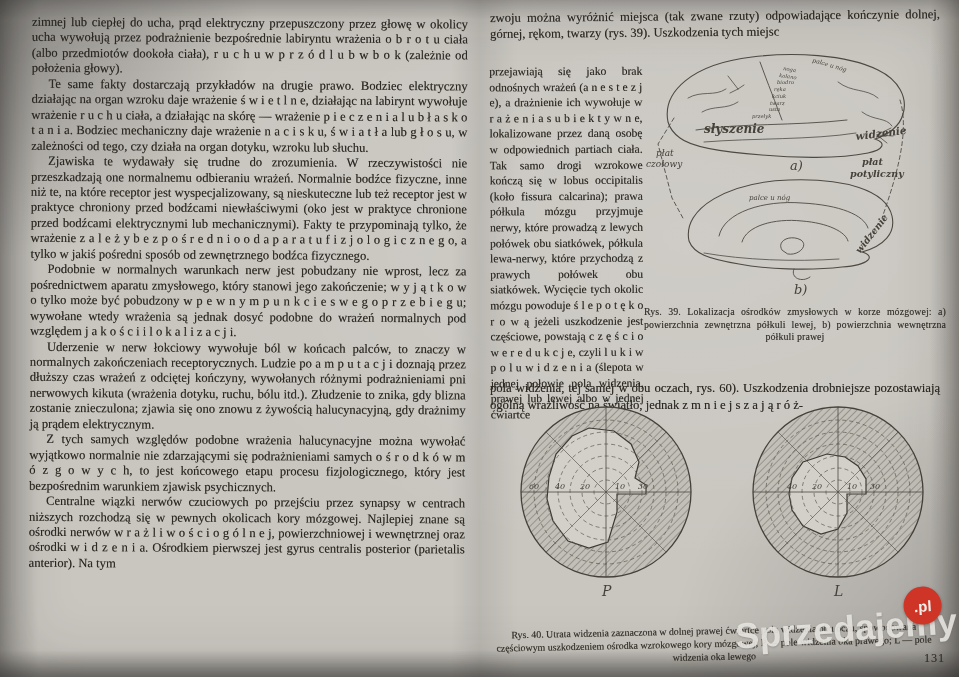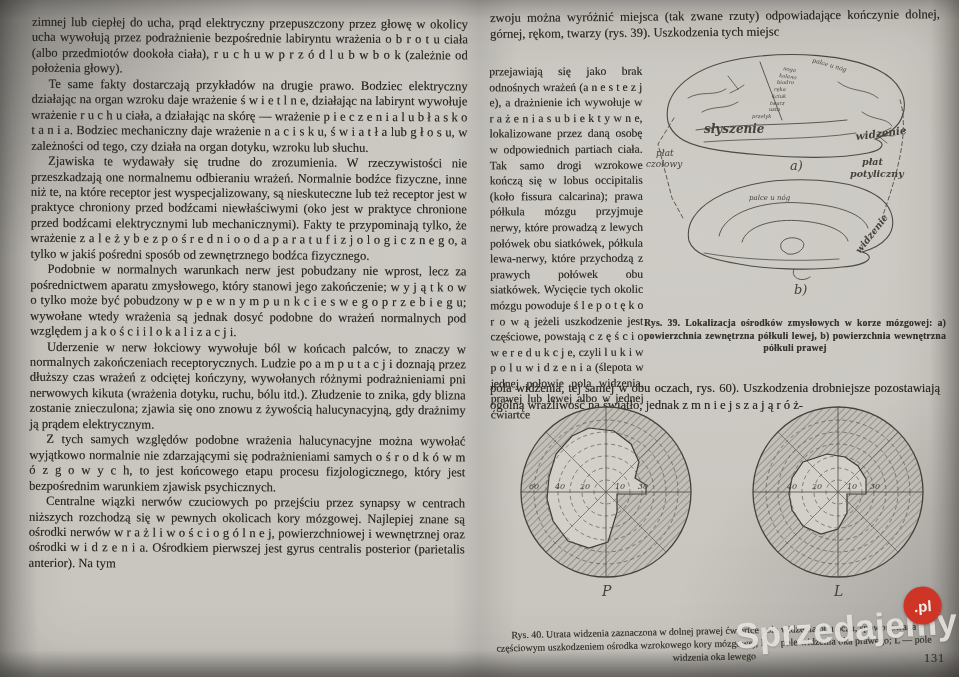--- a/index.html
+++ b/index.html
@@ -26,21 +26,21 @@
   .page-left p{margin:0;font-size:12.6px;line-height:15.45px;text-align:justify;}
   .page-left p + p{text-indent:17px;}
   
   .page-right{position:absolute;left:480px;top:0;width:479px;height:677px;}
   .r-top{position:absolute;top:8px;left:10px;width:450px;font-size:12.6px;
     line-height:16px;text-align:justify;transform:rotate(-.5deg);}
   .r-col{position:absolute;top:64px;left:10px;width:153px;font-size:11.6px;
     line-height:15.6px;text-align:justify;transform:rotate(-.25deg);}
   .fig39{position:absolute;top:48px;left:164px;width:302px;}
   .fig39 .cap{font-size:9.7px;line-height:12.6px;text-align:justify;text-align-last:center;
-    color:#35322b;font-weight:bold;letter-spacing:.2px;margin-top:13px;}
+    color:#35322b;font-weight:normal;letter-spacing:.2px;margin-top:2px;}
   .r-mid{position:absolute;top:380px;left:10px;width:450px;font-size:12.6px;
     line-height:17px;text-align:justify;}
   .chart{position:absolute;top:404px;}
   .chart.p{left:16px;} .chart.l{left:248px;}
   .cap40{position:absolute;top:624px;left:6px;width:456px;font-size:9.9px;line-height:13px;
     text-align:center;color:#35322b;transform:rotate(-1.2deg);}
   .pagenum{position:absolute;top:651px;right:14px;font-size:12px;letter-spacing:1px;color:#3b3832;}
   
   .wm{position:absolute;top:608px;right:2px;transform:rotate(-4deg);z-index:5;
     font-family:"Liberation Sans", sans-serif;font-weight:bold;font-size:36px;

